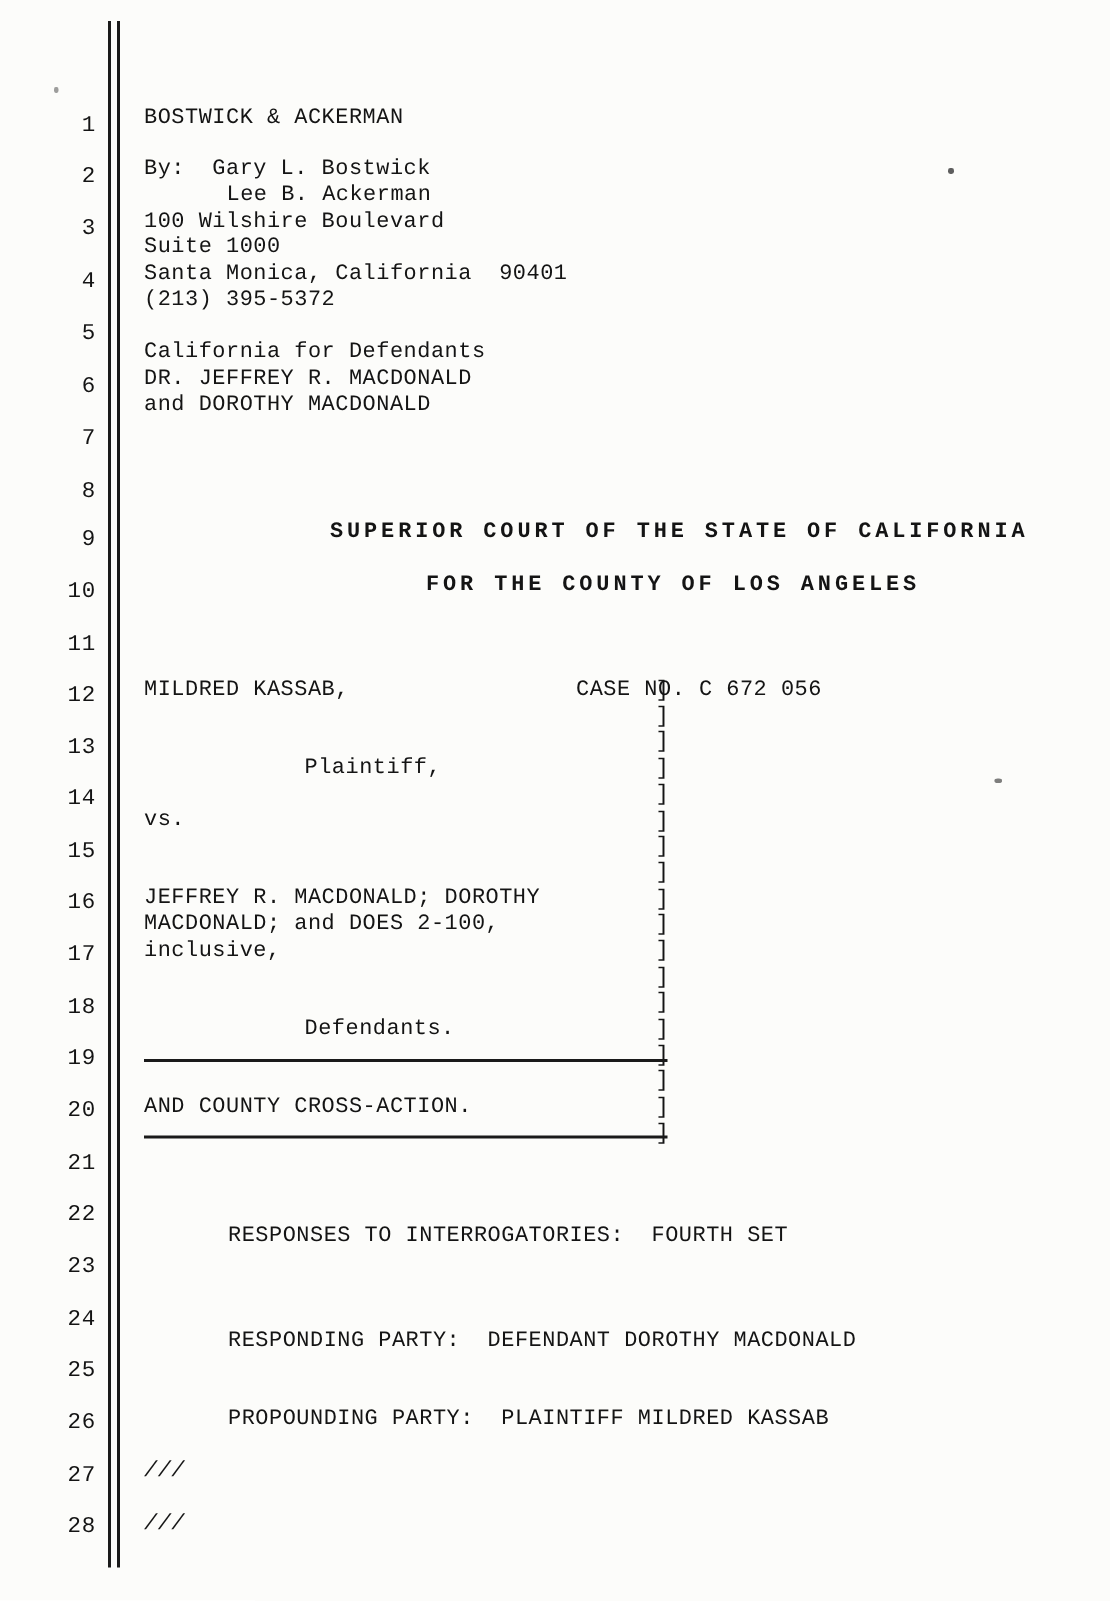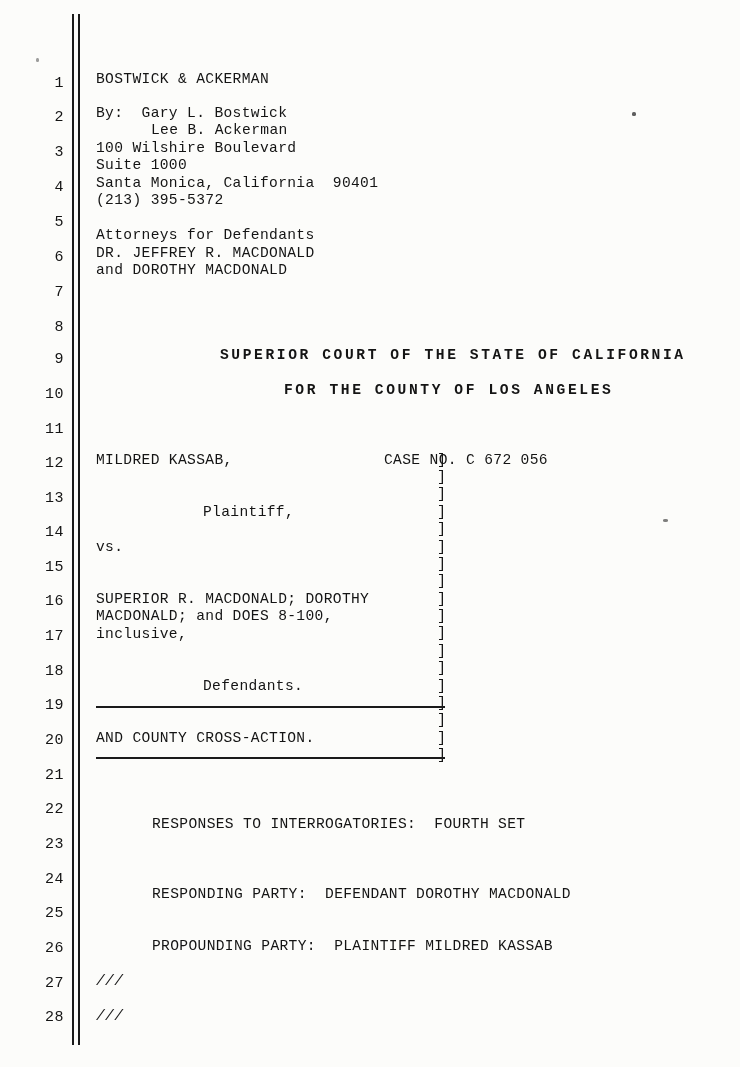--- a/index.html
+++ b/index.html
@@ -146,33 +146,33 @@
 
   <div class="body-area">
 
     <div class="tline" style="top:71px;left:0">BOSTWICK &amp; ACKERMAN</div>
     <div class="tline" style="top:105px;left:0">By:  Gary L. Bostwick</div>
     <div class="tline" style="top:122px;left:55px">Lee B. Ackerman</div>
     <div class="tline" style="top:140px;left:0">100 Wilshire Boulevard</div>
     <div class="tline" style="top:157px;left:0">Suite 1000</div>
     <div class="tline" style="top:175px;left:0">Santa Monica, California  90401</div>
     <div class="tline" style="top:192px;left:0">(213) 395-5372</div>
-    <div class="tline" style="top:227px;left:0">Attorneys for Defendants</div>
+    <div class="tline" style="top:227px;left:0">California for Defendants</div>
     <div class="tline" style="top:245px;left:0">DR. JEFFREY R. MACDONALD</div>
     <div class="tline" style="top:262px;left:0">and DOROTHY MACDONALD</div>
 
     <div class="tline spaced bold" style="top:347px;left:124px">SUPERIOR COURT OF THE STATE OF CALIFORNIA</div>
     <div class="tline spaced bold" style="top:382px;left:188px">FOR THE COUNTY OF LOS ANGELES</div>
 
     <div class="tline" style="top:452px;left:0">MILDRED KASSAB,</div>
     <div class="tline" style="top:504px;left:107px">Plaintiff,</div>
     <div class="tline" style="top:539px;left:0">vs.</div>
 
-    <div class="tline" style="top:591px;left:0">SUPERIOR R. MACDONALD; DOROTHY</div>
-    <div class="tline" style="top:608px;left:0">MACDONALD; and DOES 8-100,</div>
+    <div class="tline" style="top:591px;left:0">JEFFREY R. MACDONALD; DOROTHY</div>
+    <div class="tline" style="top:608px;left:0">MACDONALD; and DOES 2-100,</div>
     <div class="tline" style="top:626px;left:0">inclusive,</div>
     <div class="tline" style="top:678px;left:107px">Defendants.</div>
 
     <div class="tline" style="top:730px;left:0">AND COUNTY CROSS-ACTION.</div>
 
     <div class="tline" style="top:452px;left:288px">CASE NO. C 672 056</div>
 
     <div class="tline" style="top:816px;left:56px">RESPONSES TO INTERROGATORIES:  FOURTH SET</div>
     <div class="tline" style="top:886px;left:56px">RESPONDING PARTY:  DEFENDANT DOROTHY MACDONALD</div>
     <div class="tline" style="top:938px;left:56px">PROPOUNDING PARTY:  PLAINTIFF MILDRED KASSAB</div>

